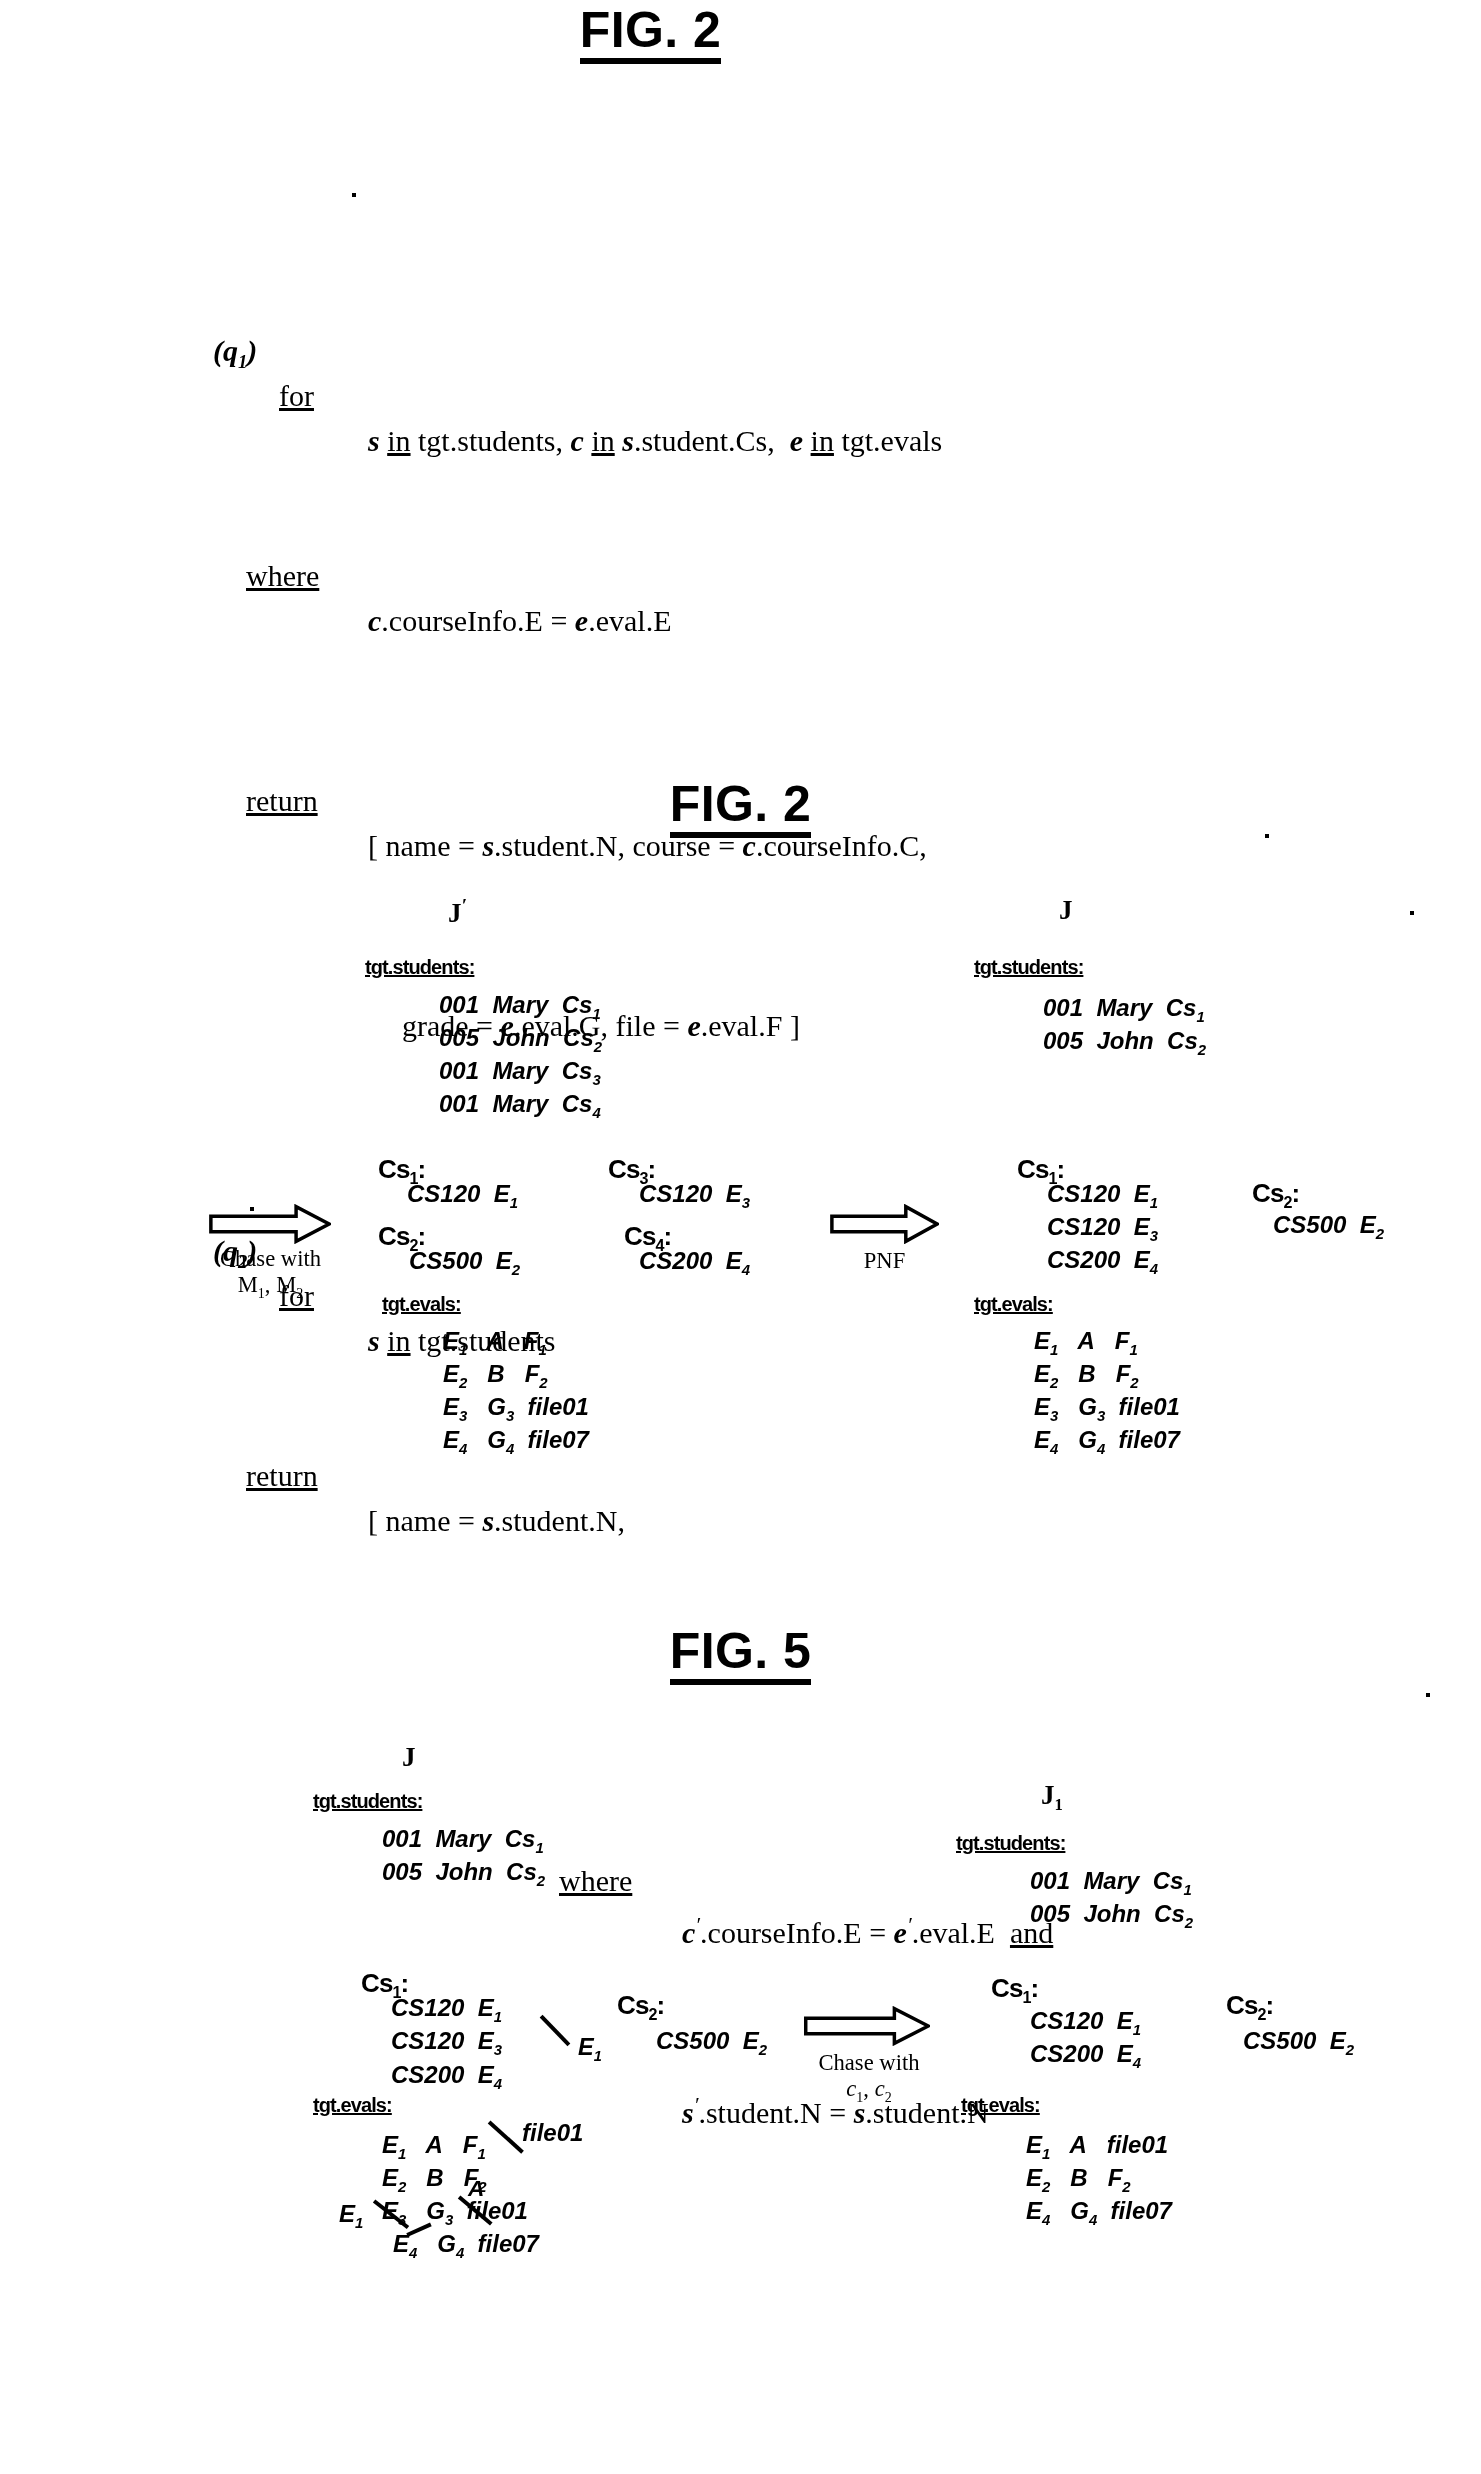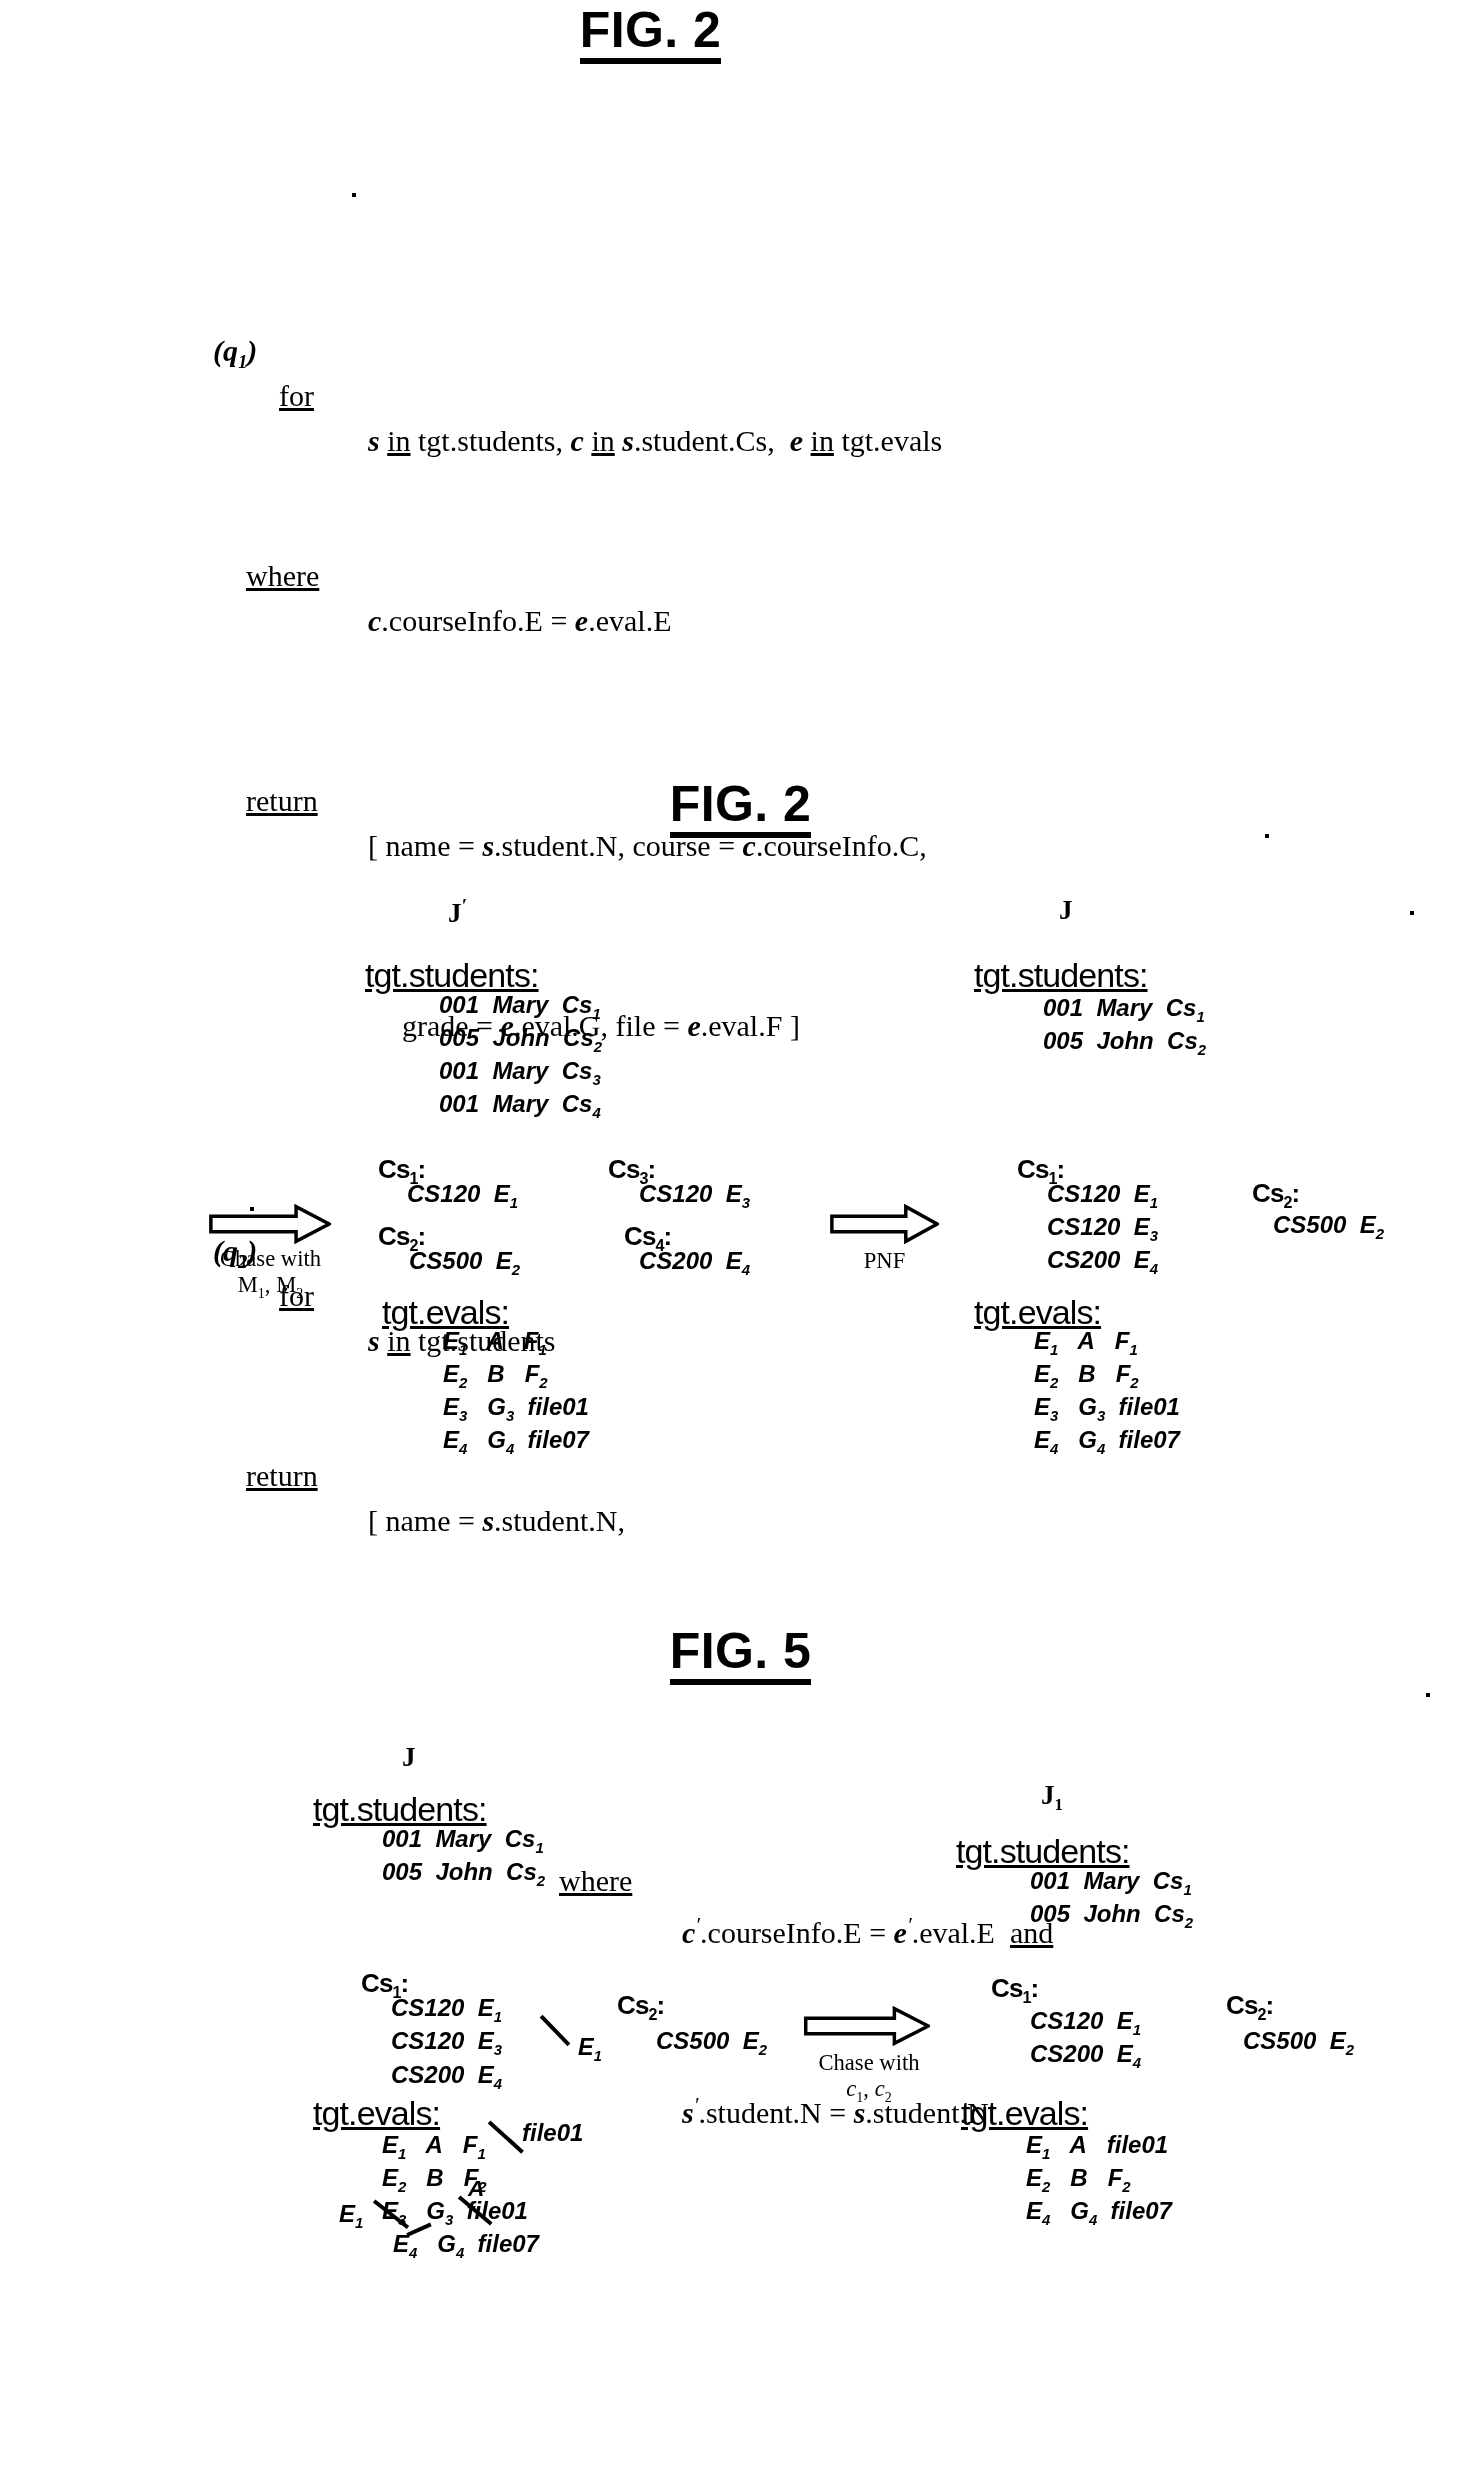--- a/index.html
+++ b/index.html
@@ -41,22 +41,22 @@
   .code .kw { text-decoration: underline; font-weight: normal; }
   .var { font-style: italic; font-weight: bold; }
   .varn { font-style: italic; }
   .qlab { font-style: italic; font-weight: bold; }
   sub { font-size: 0.62em; }
   sup.pr { font-size: 0.72em; font-style: italic; vertical-align: super; }
 
   
   .sec-label {
     font-family: "Liberation Sans", sans-serif;
-    font-weight: normal;
-    font-size: 34px;
+    font-weight: bold;
+    font-size: 20px;
     text-decoration: underline;
     letter-spacing: -0.9px;
     white-space: nowrap;
   }
   .plain-label {
     font-family: "Liberation Sans", sans-serif;
     font-weight: bold;
     font-size: 26px;
     letter-spacing: -0.9px;
     white-space: nowrap;

